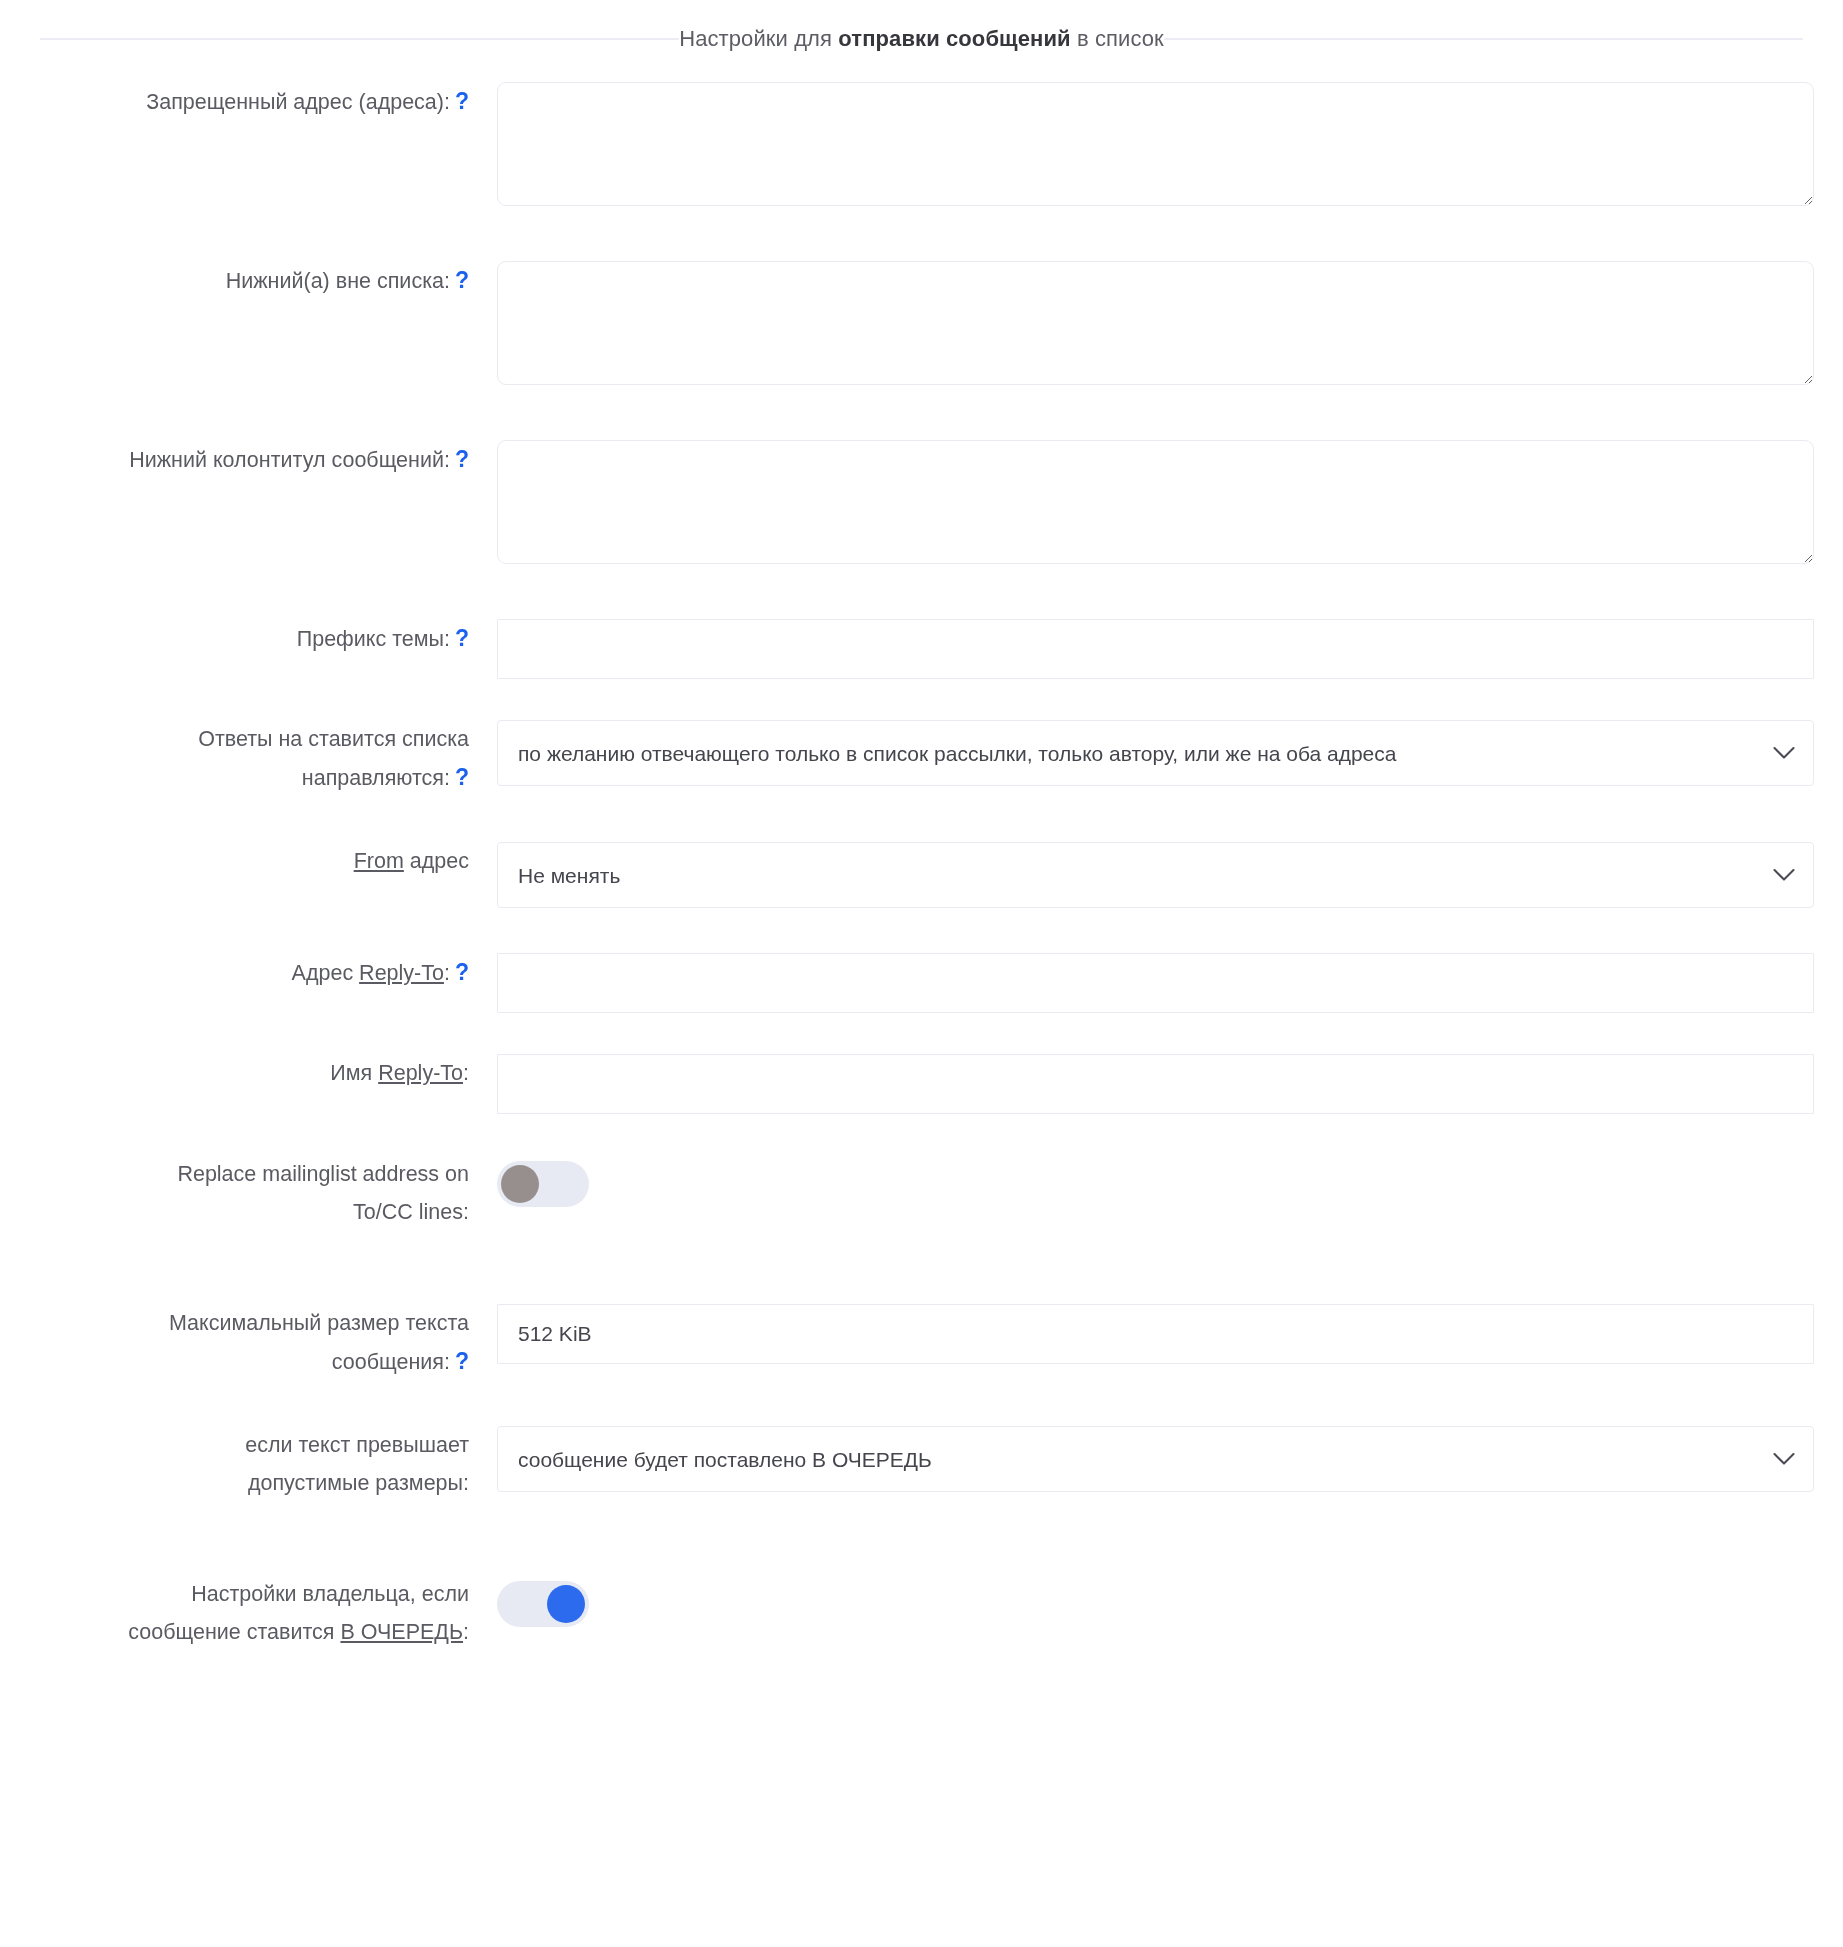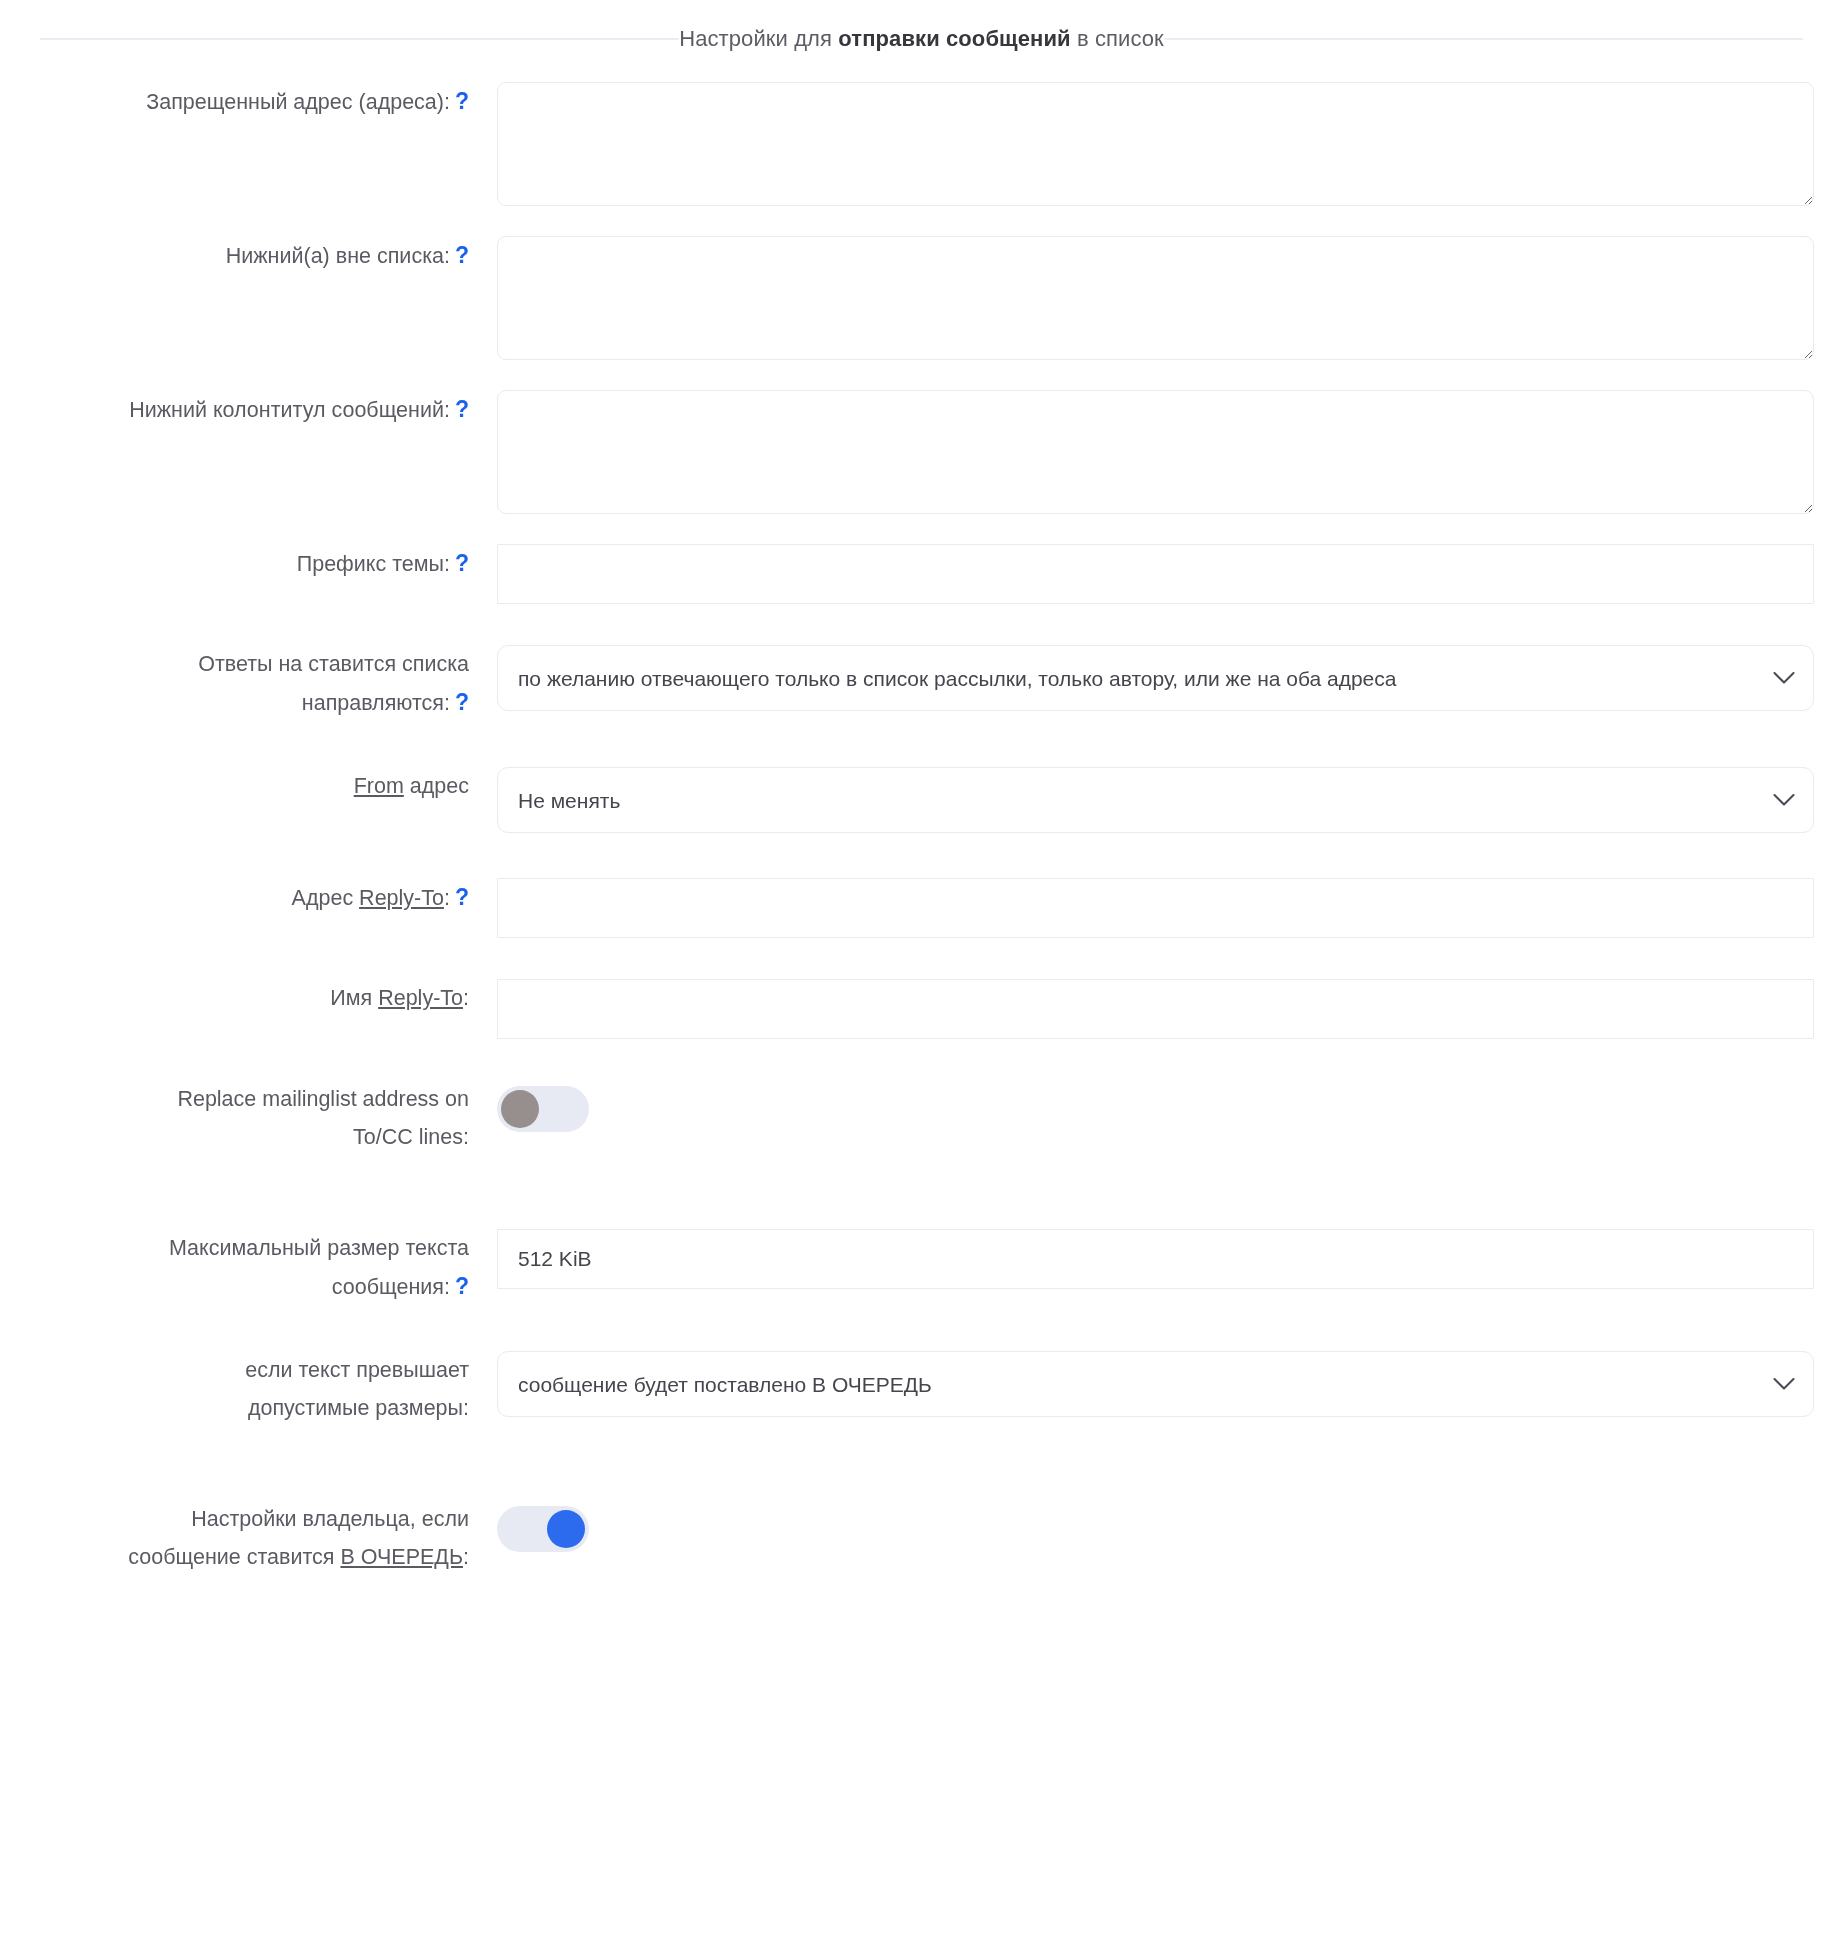--- a/index.html
+++ b/index.html
@@ -109,21 +109,21 @@
   .tinput::placeholder { color: #a6a6b0; }
 
   .selwrap {
     position: relative;
     width: 100%;
   }
   .sel {
     width: 100%;
     height: 66px;
     border: 1.5px solid #ece9f1;
-    border-radius: 11px;
+    border-radius: 4px;
     background: #ffffff;
     font-family: "Liberation Sans", sans-serif;
     font-size: 21px;
     color: #45454e;
     padding: 0 54px 0 20px;
     outline: none;
     appearance: none;
     -webkit-appearance: none;
     -moz-appearance: none;
     display: block;
@@ -155,21 +155,21 @@
     top: 4px;
     width: 38px;
     height: 38px;
     border-radius: 50%;
     transition: none;
   }
   .switch.off .knob { left: 4px;  background: #968f8e; }
   .switch.on  .knob { left: 50px; background: #2c6bed; }
 
   
-  .r-gap-ta  { margin-bottom: 30px; }
+  .r-gap-ta  { margin-bottom: 55px; }
   .r-gap-in  { margin-bottom: 41px; }
   .r-gap-sel { margin-bottom: 45px; }
   .r-gap-sw  { margin-bottom: 73px; }
   .pad-top-6 { padding-top: 6px; }
 </style>
 </head>
 <body>
 
 <div class="page">
 

